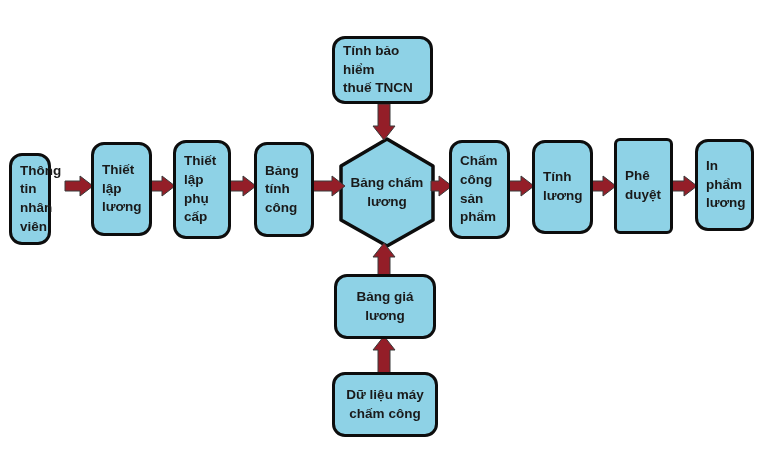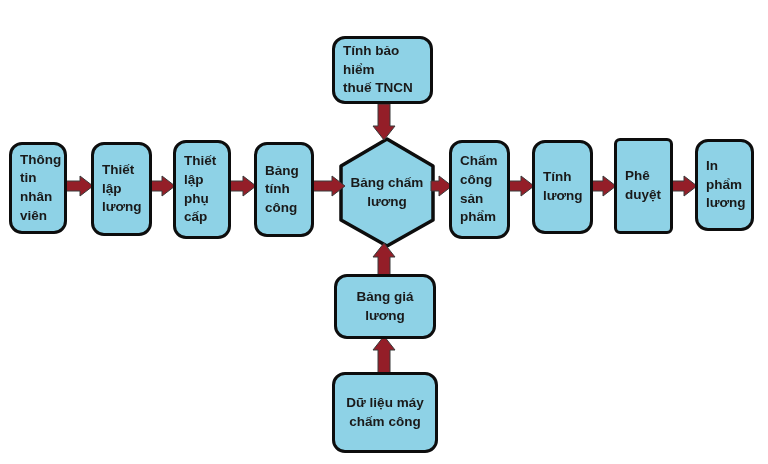--- a/index.html
+++ b/index.html
@@ -50,21 +50,21 @@
     <polygon points="431,181 439,181 439,176 452,186 439,196 439,191 431,191" stroke="#3a3a3a" stroke-width="1" fill="#941e28"></polygon>
     <polygon points="508,181 521,181 521,176 534,186 521,196 521,191 508,191" stroke="#3a3a3a" stroke-width="1" fill="#941e28"></polygon>
     <polygon points="592,181 603,181 603,176 616,186 603,196 603,191 592,191" stroke="#3a3a3a" stroke-width="1" fill="#941e28"></polygon>
     <polygon points="672,181 684,181 684,176 697,186 684,196 684,191 672,191" stroke="#3a3a3a" stroke-width="1" fill="#941e28"></polygon>
 
     <polygon points="378,104 390,104 390,126 395,126 384,140 373,126 378,126" stroke="#3a3a3a" stroke-width="1" fill="#941e28"></polygon>
     <polygon points="378,277 378,257 373,257 384,243 395,257 390,257 390,277" stroke="#3a3a3a" stroke-width="1" fill="#941e28"></polygon>
     <polygon points="378,374 378,350 373,350 384,336 395,350 390,350 390,374" stroke="#3a3a3a" stroke-width="1" fill="#941e28"></polygon>
   </svg>
 
-  <div class="node row" style="left:9px;top:142px;width:58px;height:92px;">
+  <div class="node row" style="left:9px;top:153px;width:42px;height:92px;">
     <span>Thông
 tin
 nhân
 viên</span>
   </div>
 
   <div class="node row" style="left:91px;top:142px;width:61px;height:94px;">
     <span>Thiết
 lập
 lương</span>
@@ -114,18 +114,18 @@
   <div class="node row" style="left:332px;top:36px;width:101px;height:68px;">
     <span>Tính bảo hiểm
 thuế TNCN</span>
   </div>
 
   <div class="node center" style="left:334px;top:274px;width:102px;height:65px;">
     <span>Bảng giá
 lương</span>
   </div>
 
-  <div class="node center" style="left:332px;top:372px;width:106px;height:81px;">
+  <div class="node center" style="left:332px;top:372px;width:106px;height:65px;">
     <span>Dữ liệu máy
 chấm công</span>
   </div>
 
 </div>
 
 </body></html>

